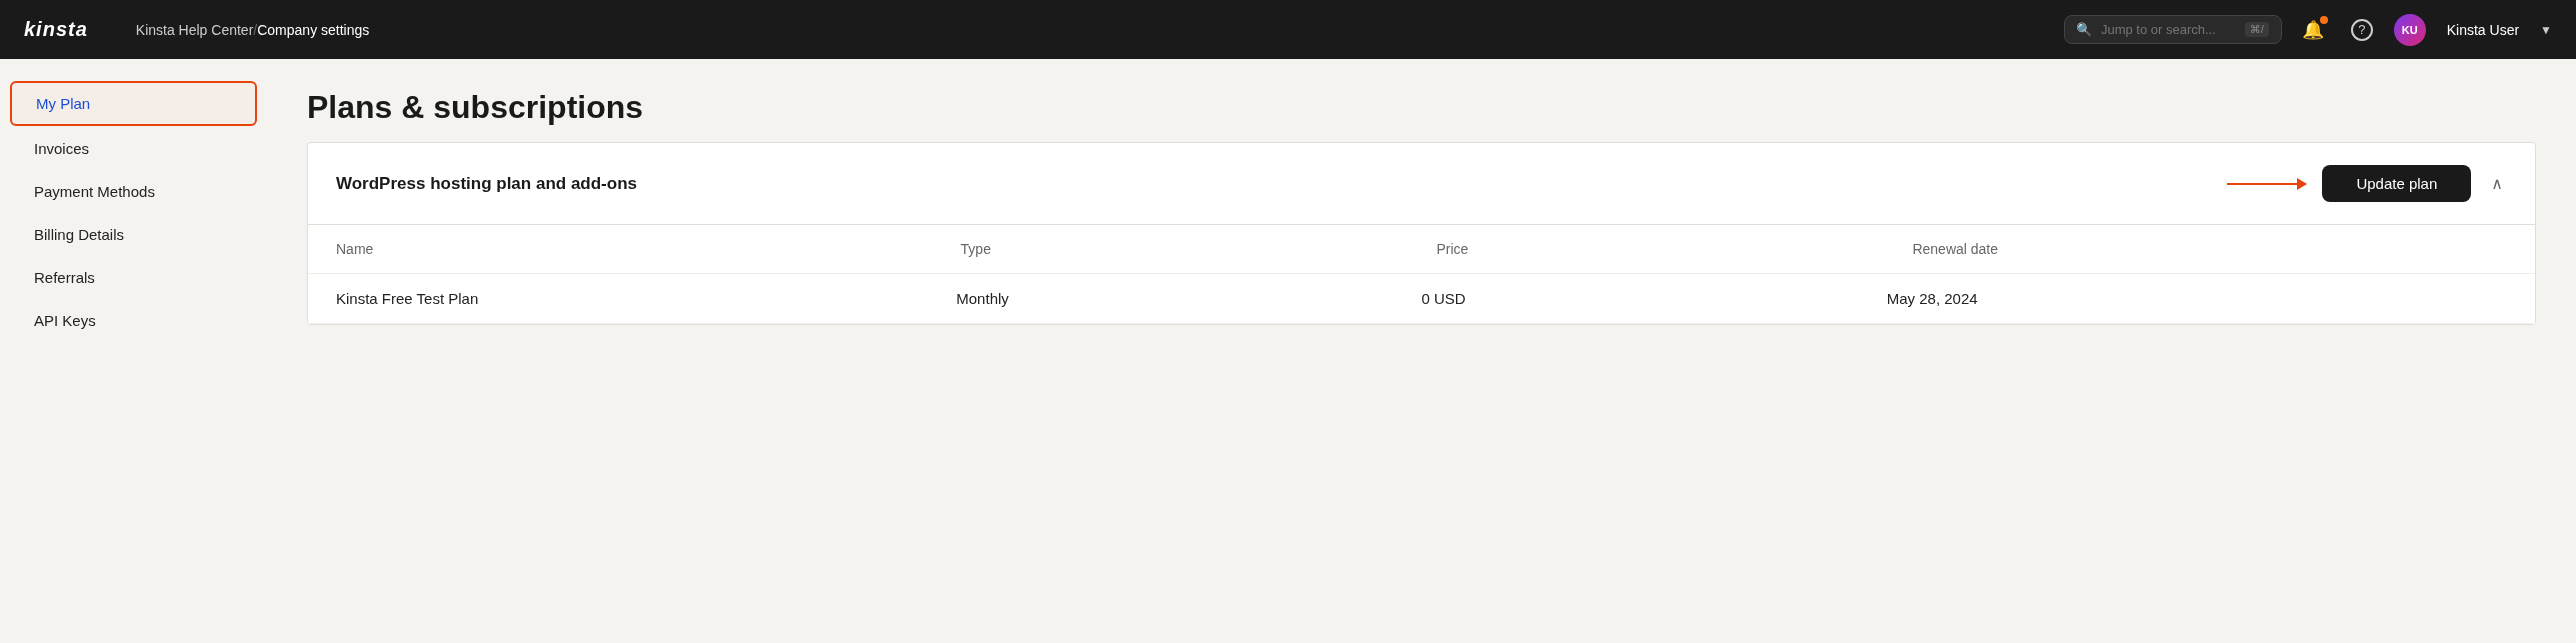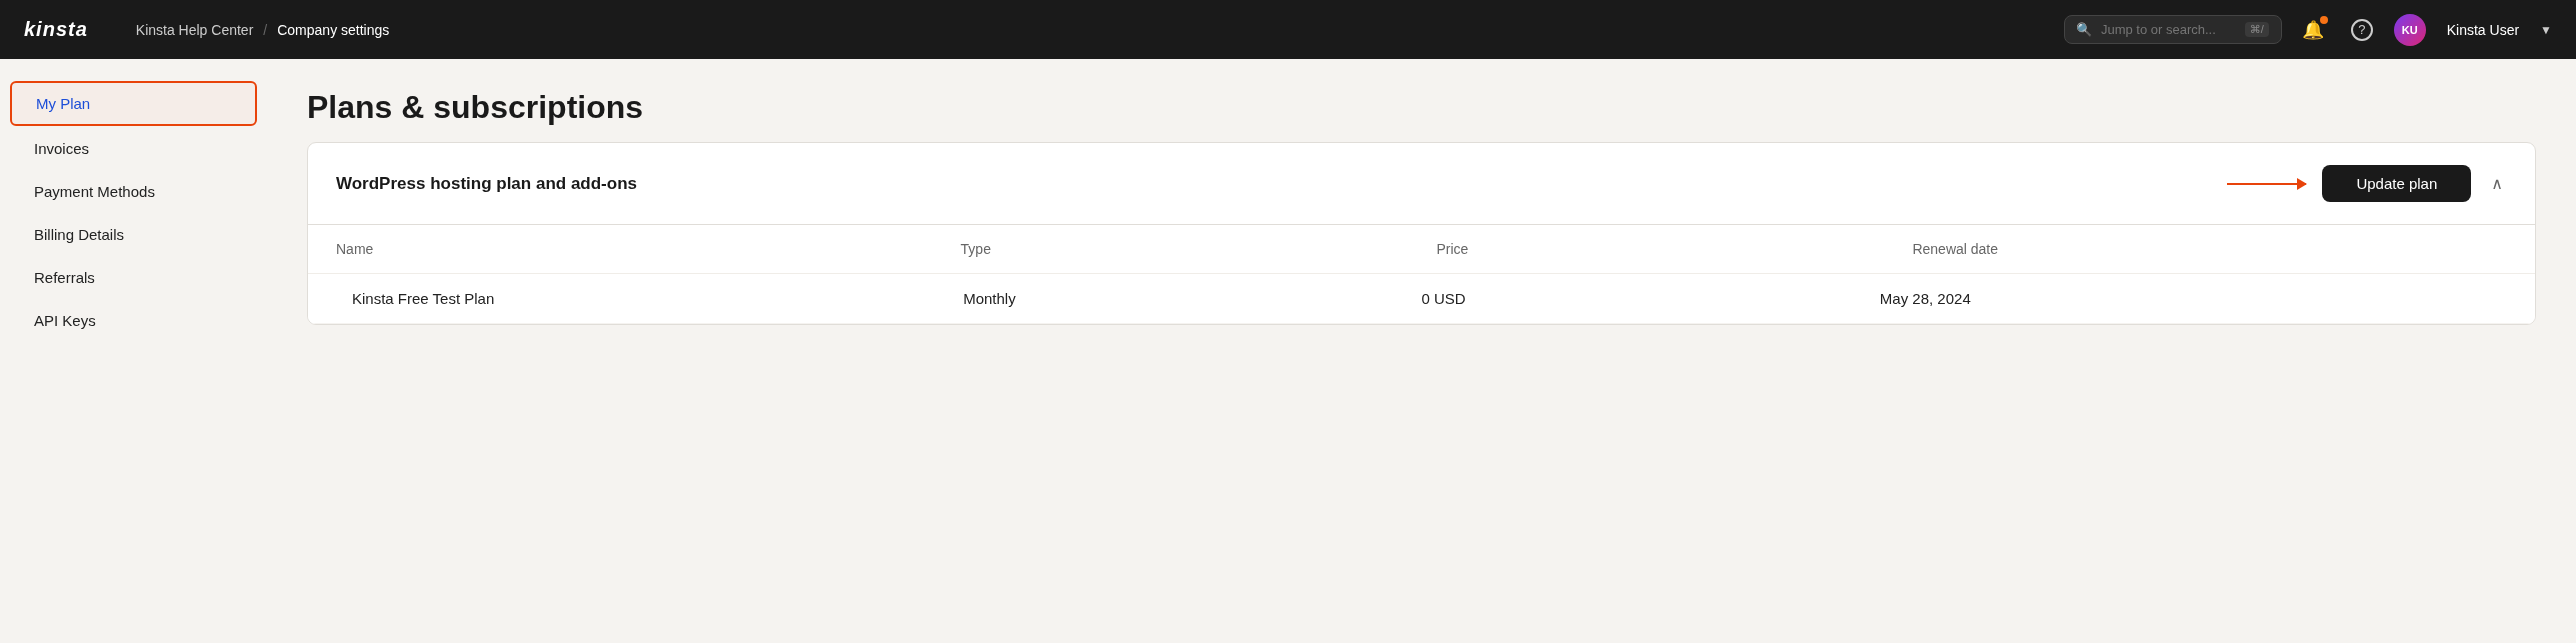--- a/index.html
+++ b/index.html
@@ -20,21 +20,20 @@
       font-weight: 700;
       letter-spacing: 1px;
       margin-right: 48px;
       display: flex;
       align-items: center;
     }
     .topnav-logo span { font-style: italic; }
     .topnav-breadcrumb {
       display: flex;
       align-items: center;
-      gap: 10px;
       color: #ccc;
       font-size: 14px;
       flex: 1;
     }
     .topnav-breadcrumb a { color: #ccc; text-decoration: none; }
     .topnav-breadcrumb .sep { color: #666; }
     .topnav-breadcrumb .current { color: #fff; }
     .topnav-right {
       display: flex;
       align-items: center;
@@ -145,21 +144,21 @@
       background: #f5f3f0;
     }
     .page-title {
       font-size: 32px;
       font-weight: 600;
       color: #1a1a1a;
       margin-bottom: 16px;
     }
     .card {
       background: #fff;
-      border-radius: 9px;
+      border-radius: 4px;
       border: 1px solid #e0ddd8;
       overflow: hidden;
     }
     .card-header {
       display: flex;
       align-items: center;
       justify-content: space-between;
       padding: 22px 28px;
       border-bottom: 1px solid #e0ddd8;
     }
@@ -222,21 +221,21 @@
       gap: 30px;
     }
     .table-header-cell {
       font-size: 14px;
       color: #666;
       font-weight: 400;
     }
     .table-row {
       display: grid;
       grid-template-columns: 2fr 1.5fr 1.5fr 2fr;
-      padding: 16px 44px;
+      padding: 16px 28px;
       background: #fff;
       border-bottom: 1px solid #f5f3f0;
     }
     .table-cell {
       font-size: 15px;
       color: #222;
     }
   </style>
 </head>
 <body>

